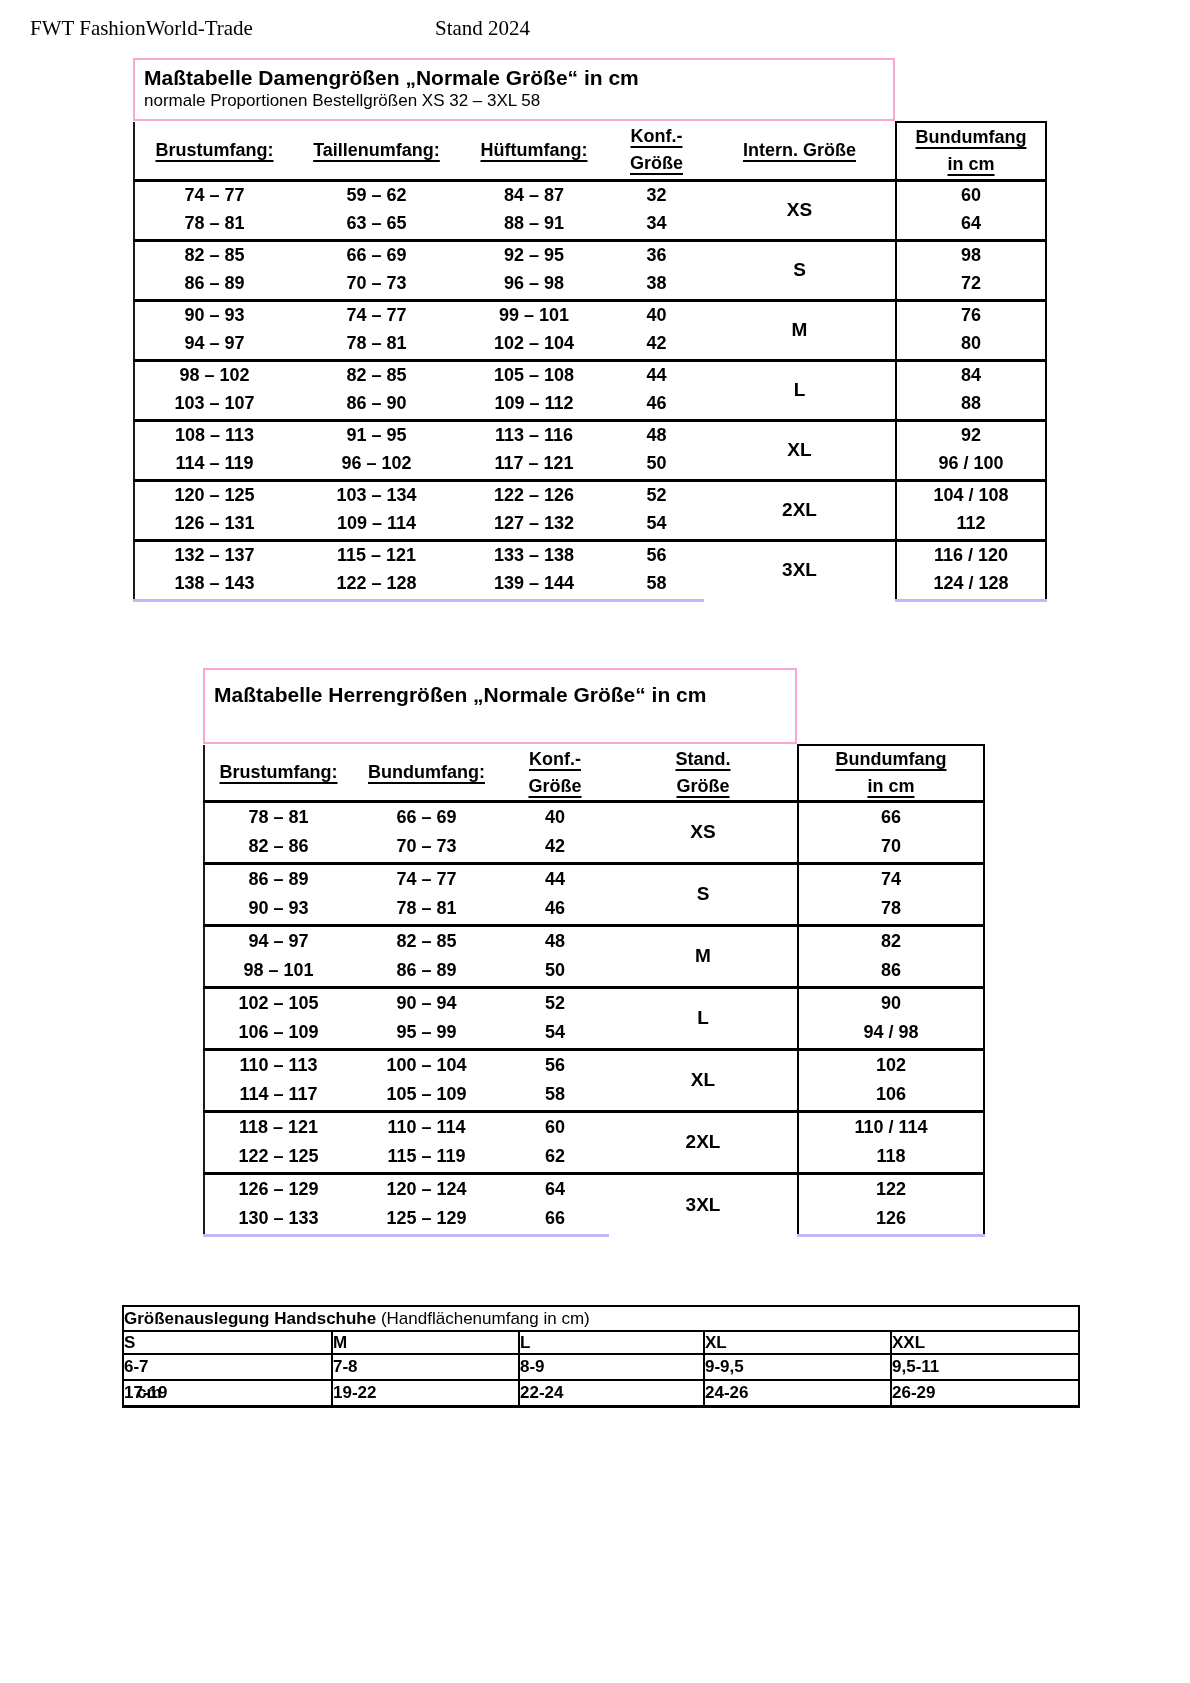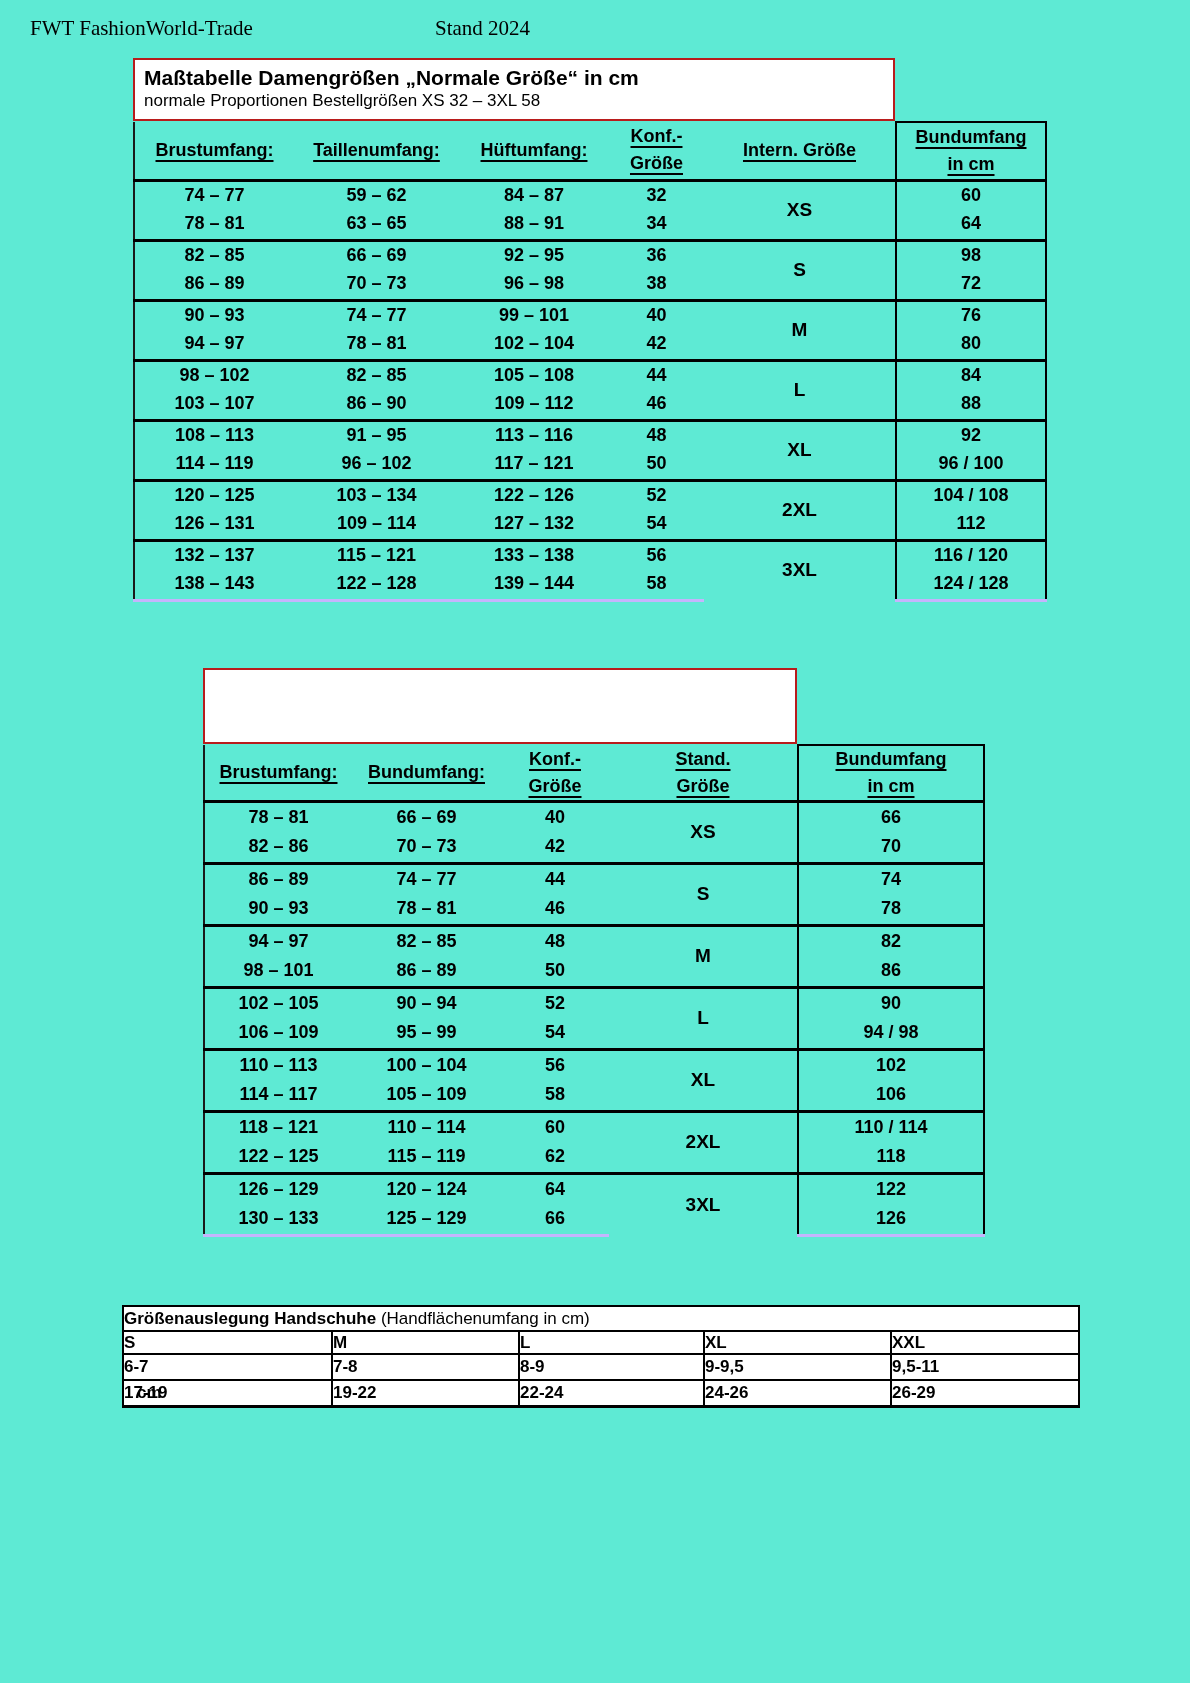--- a/index.html
+++ b/index.html
@@ -1,40 +1,40 @@
 <!DOCTYPE html>
 <html><head>
 <meta charset="utf-8">
 <style>
   html,body { margin:0; padding:0; background:#e8e8e8; }
   .page {
     position:relative;
     width:1190px; height:1683px;
     margin:0 auto;
-    background:#5eead4;
+    background:#ffffff;
     color:#000;
     font-family:"Liberation Sans", sans-serif;
     overflow:hidden;
   }
 
   
   .page-header {
     position:absolute; top:16px; left:30px; width:1100px;
     font-family:"Liberation Serif", serif;
     font-size:21px; color:#000;
   }
   .page-header .stand { position:absolute; left:405px; top:0; }
 
   
   .size-section { position:absolute; }
   .women.size-section { left:133px; top:58px; }
   .men.size-section   { left:203px; top:668px; }
 
   .title-box {
-    border:2px solid #b91c1c; box-sizing:border-box; background:#fff;
+    border:2px solid #f9a8d4; box-sizing:border-box; background:#fff;
   }
   .women .title-box { width:762px; height:63px; padding:6px 0 0 9px; }
   .men   .title-box { width:594px; height:76px; padding:13px 0 0 9px; }
   .tb-title { font-size:21px; font-weight:bold; line-height:1.15; white-space:nowrap; }
   .tb-sub   { font-size:17px; line-height:1.25; white-space:nowrap; }
 
   table.measure { border-collapse:collapse; table-layout:fixed; }
   .measure th, .measure td {
     padding:0; text-align:center; vertical-align:middle;
     font-size:18px; font-weight:bold; color:#000; line-height:1.2;
@@ -233,20 +233,21 @@
             <td>139 – 144</td>
             <td>58</td>
             <td class="boxcol">124 / 128</td>
           </tr>
         </tbody>
       </table>
   </section>
 
   <section class="size-section men">
     <div class="title-box">
+      <div class="tb-title">Maßtabelle Herrengrößen „Normale Größe“ in cm</div>
     </div>
     <table class="measure">
         <colgroup>
           <col style="width: 148px;">
           <col style="width: 149px;">
           <col style="width: 108px;">
           <col style="width: 189px;">
           <col style="width: 186px;">
         </colgroup>
         <thead>

